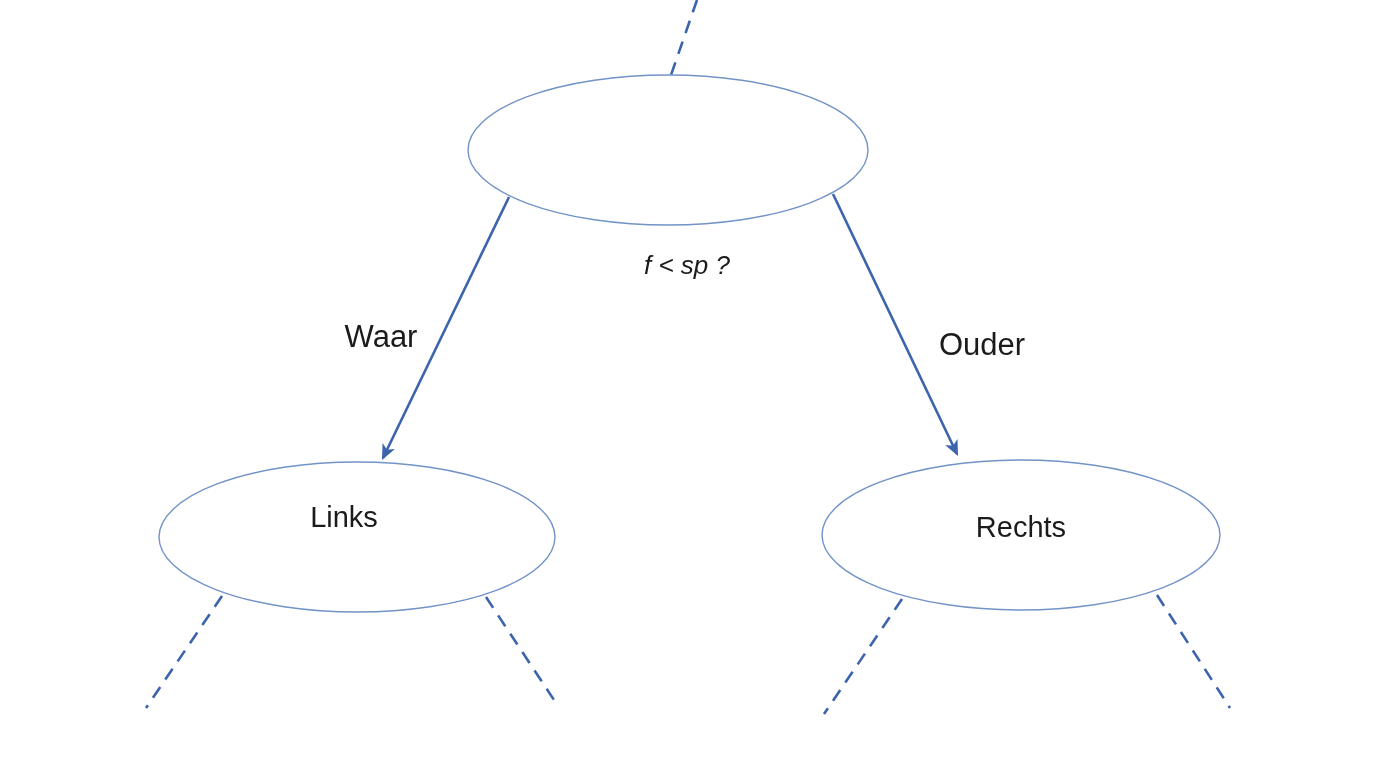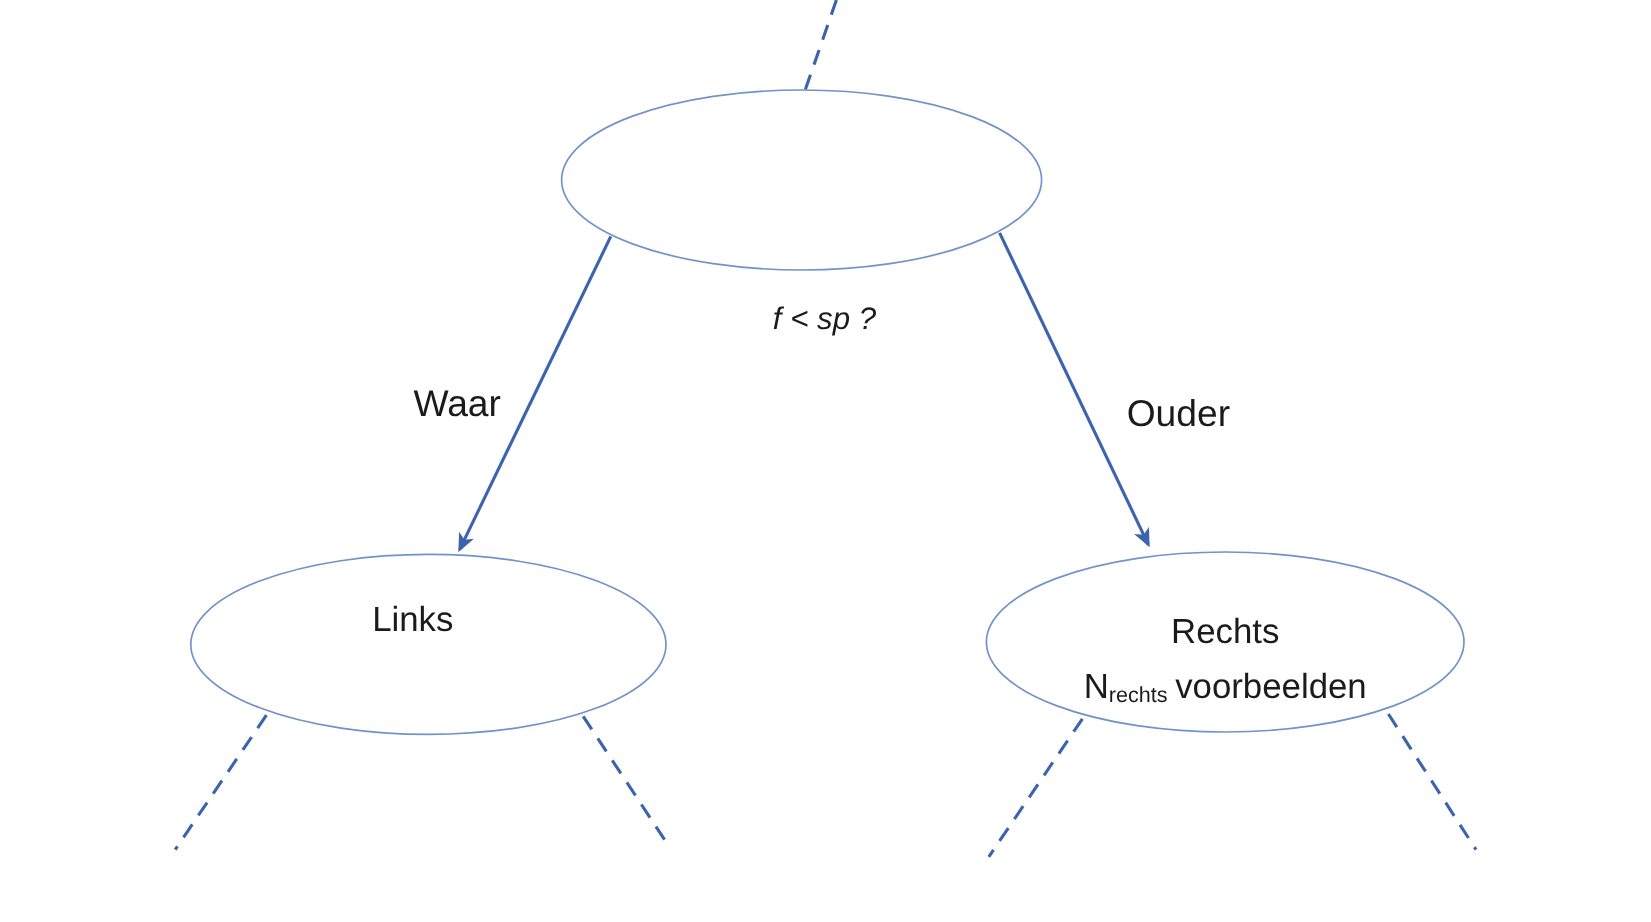--- a/index.html
+++ b/index.html
@@ -94,18 +94,15 @@
 
   <div class="label branch-label branch-left-label">Waar</div>
   <div class="label branch-label branch-right-label">Ouder</div>
 
   <div class="label node-text node-left-text">
     <div>Links</div>
   </div>
 
   <div class="label node-text node-right-text">
     <div>Rechts</div>
-    <div>
-      <span>N</span><span class="sub">rechts</span><span class="count-rest">voorbeelden</span>
-    </div>
   </div>
 
 </div>
 
 </body></html>

